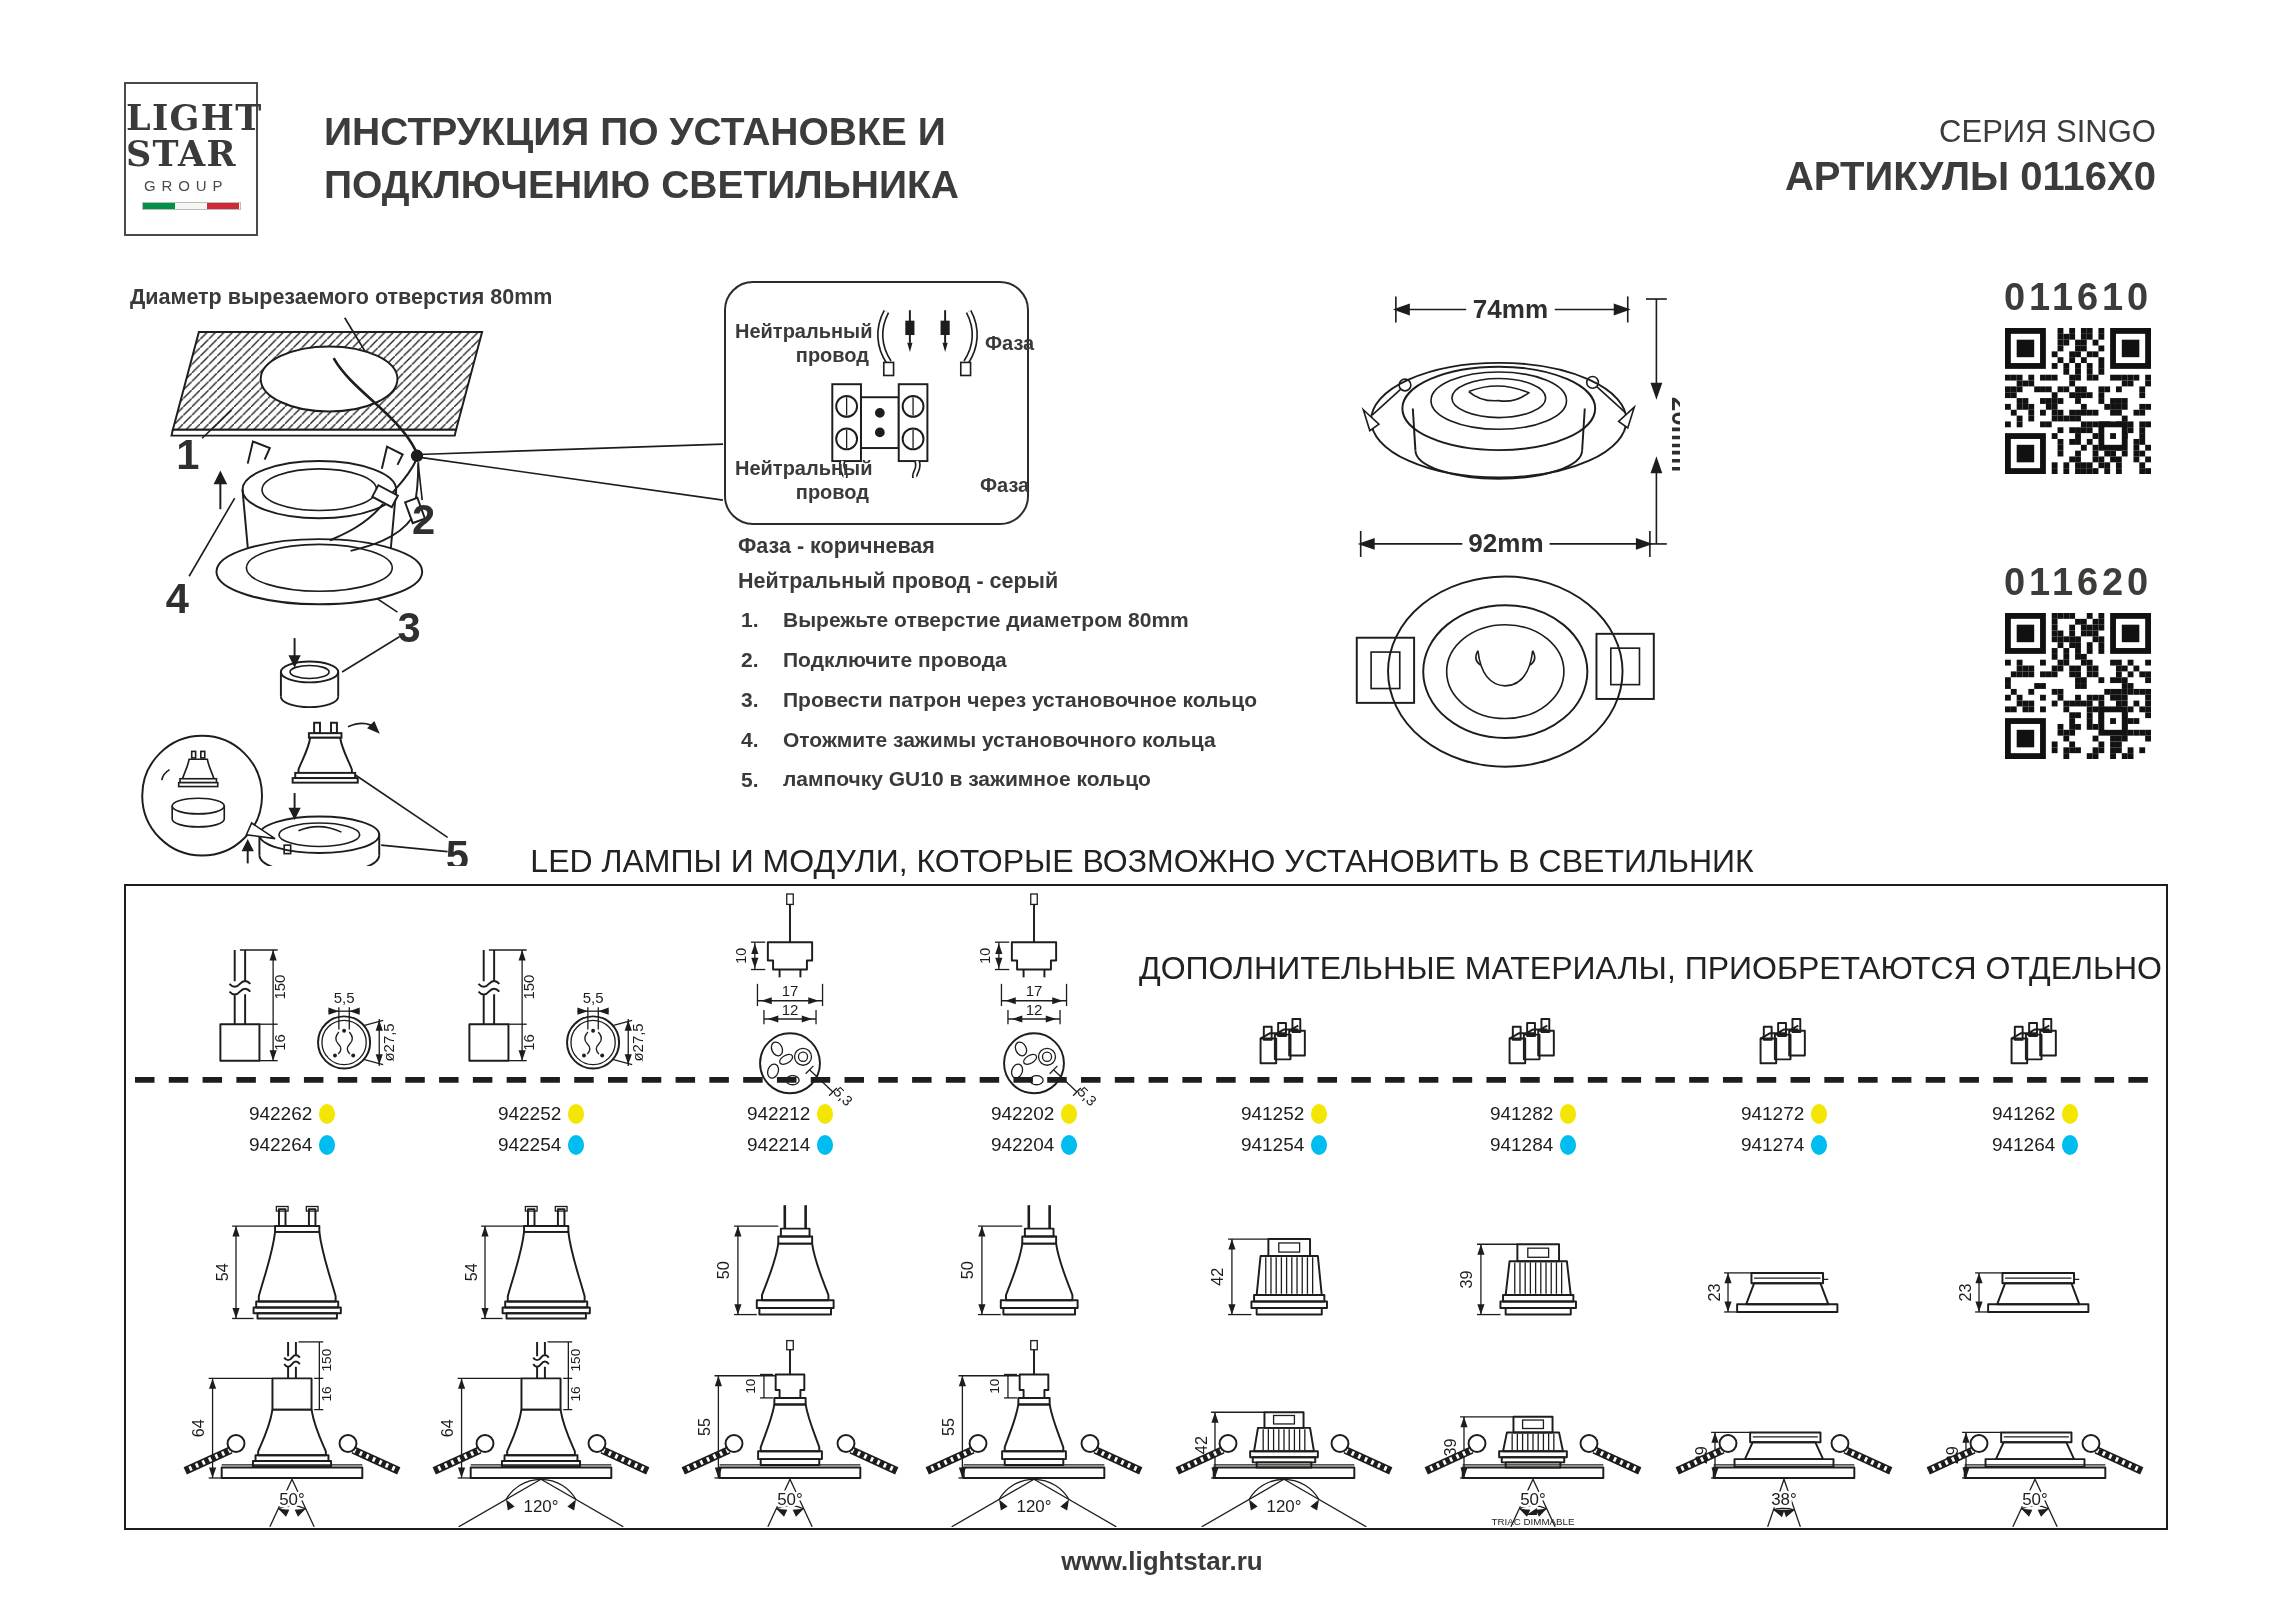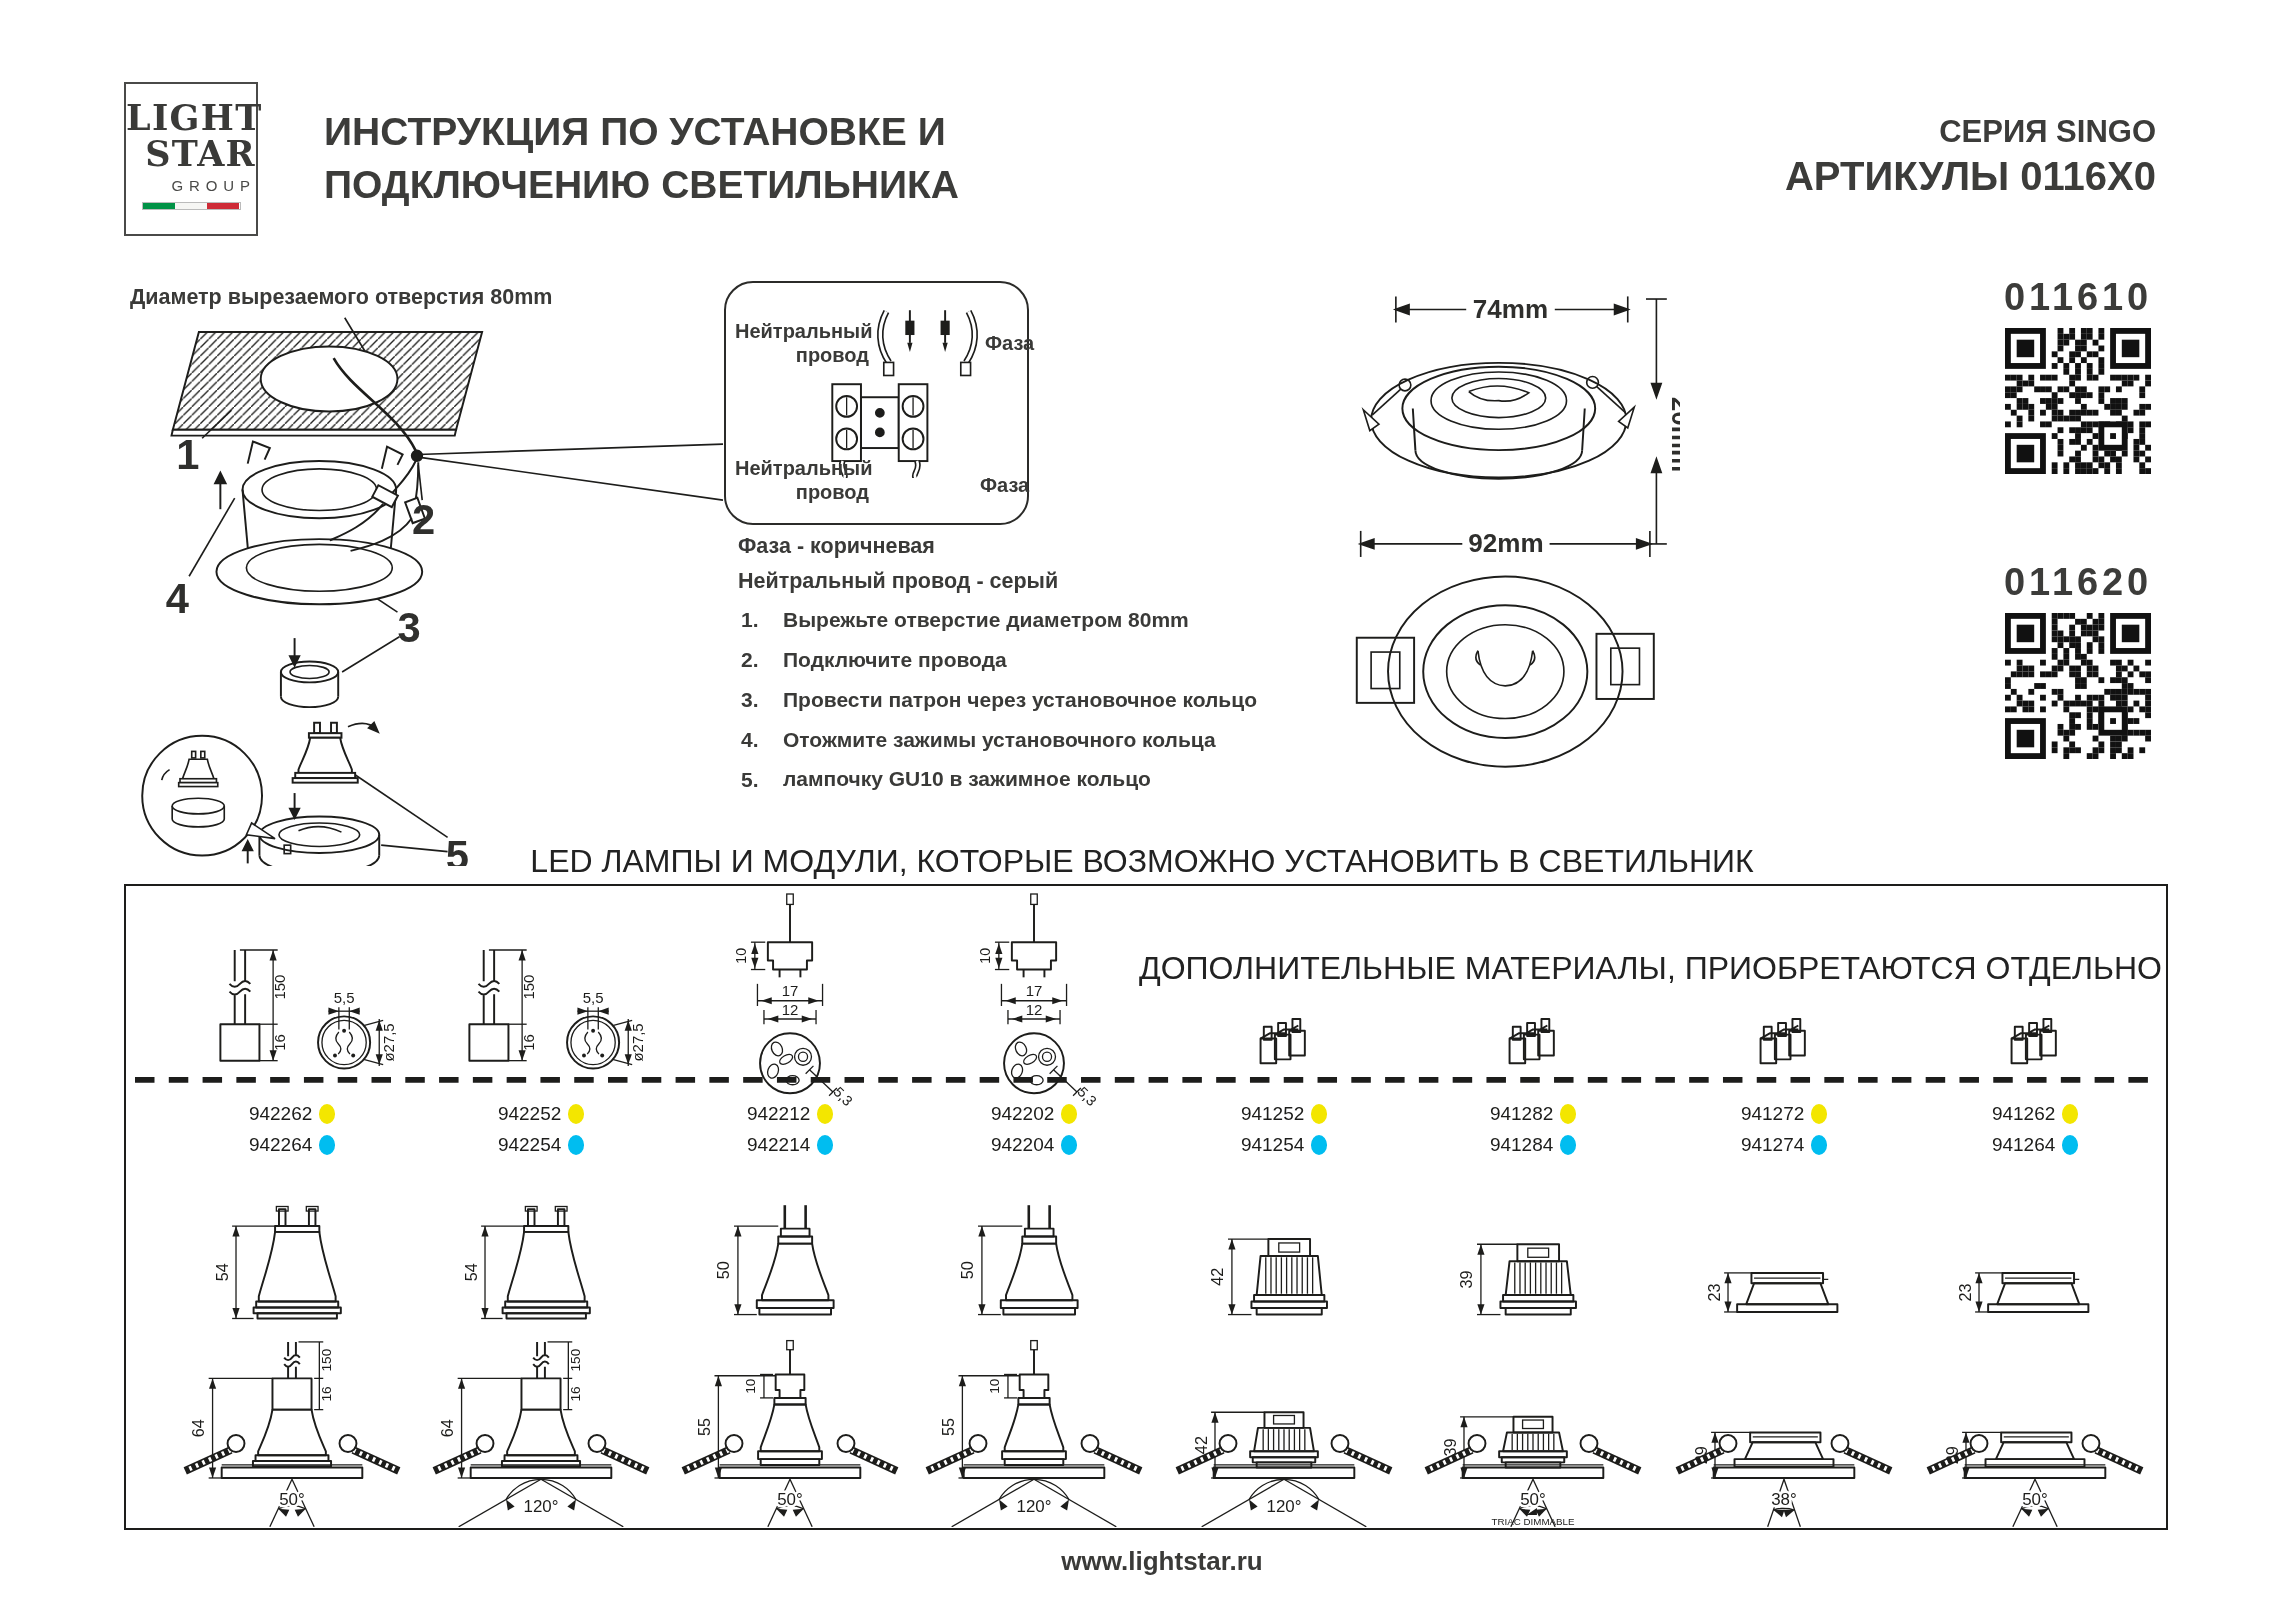--- a/index.html
+++ b/index.html
@@ -1,27 +1,27 @@
 <!DOCTYPE html>
 <html style="font-size:10.4px"><head>
 <meta charset="utf-8">
 <style>
   html,body{margin:0;padding:0;background:#e8e8e8;}
   .page{position:relative;width:2284px;height:1616px;background:#ffffff;font-family:"Liberation Sans",sans-serif;color:#3a3a38;overflow:hidden;}
   .abs{position:absolute;}
   
-  .logo-box{left:124px;top:82px;width:134px;height:154px;border:2px solid #4a4a48;text-align:right;box-sizing:border-box;padding-top:15.6px;}
+  .logo-box{left:124px;top:82px;width:134px;height:154px;border:2px solid #4a4a48;text-align:left;box-sizing:border-box;padding-top:15.6px;}
   .logo-word{font-family:"DejaVu Serif","Liberation Serif",serif;font-weight:700;font-size:35px;line-height:36px;letter-spacing:1.3px;color:#3a3a38;}
   .logo-group{font-size:15px;letter-spacing:5.9px;margin-top:5.9px;color:#4a4a48;text-indent:5.9px;margin-left:12px;}
   .logo-flag{width:99px;height:7.8px;margin:7.8px auto 0 auto;display:flex;border:0.7px solid #bbb;box-sizing:border-box;}
   .logo-flag span{flex:1;height:100%;}
   
   .title{left:324px;top:105px;font-size:39px;font-weight:700;line-height:53px;letter-spacing:0px;color:#3c3c3a;}
   .series-block{right:128px;top:113px;text-align:right;color:#3c3c3a;}
-  .series-line{font-size:31px;font-weight:700;line-height:38px;}
+  .series-line{font-size:31px;font-weight:400;line-height:38px;}
   .articles-line{font-size:40px;font-weight:700;line-height:51px;}
   .hole-label{left:130px;top:285px;font-size:21.5px;font-weight:700;}
   
   .wirebox{left:724px;top:281px;width:305px;height:244px;border:2.6px solid #2b2b29;border-radius:29px;box-sizing:border-box;padding-left:35px;}
   .wlabel{width:134px;text-align:right;font-size:20px;font-weight:700;line-height:24px;color:#3a3a38;}
   .phase{font-size:20px;font-weight:700;color:#3a3a38;}
   .phase-colors{left:738px;top:529px;font-size:21.5px;font-weight:700;line-height:35px;}
   .steps{left:741px;top:600px;width:586px;}
   .step{display:flex;line-height:40px;font-size:21px;font-weight:700;}
   .step .sn{width:42px;flex:none;}

